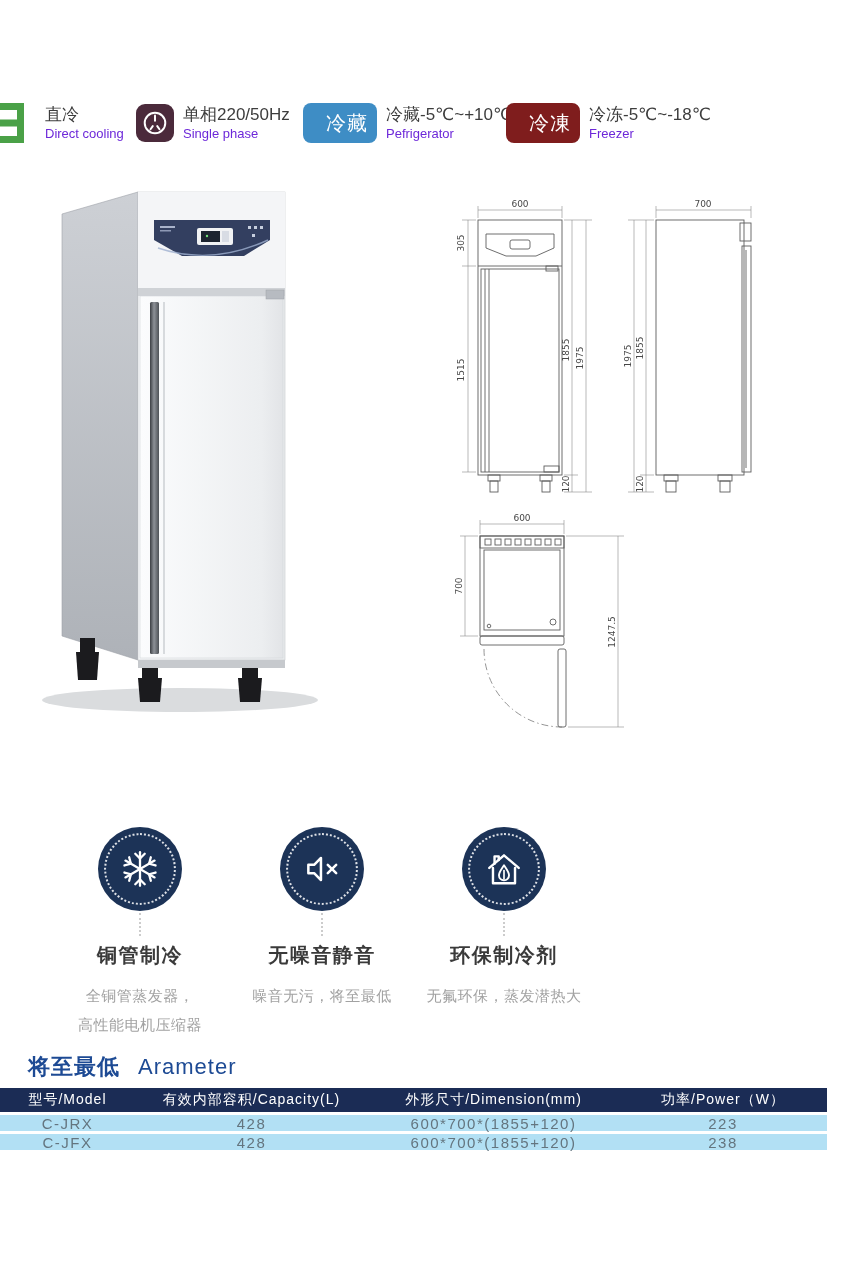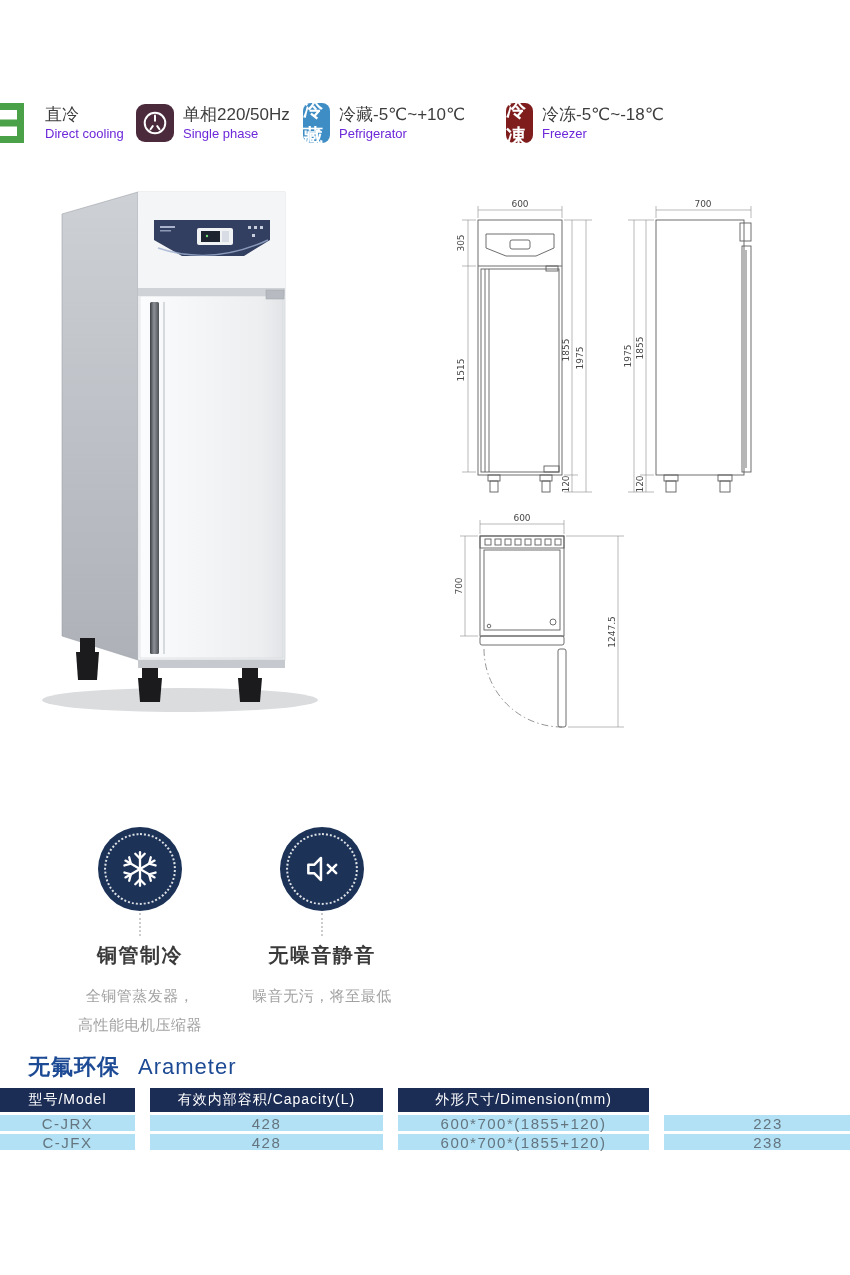--- a/index.html
+++ b/index.html
@@ -5,22 +5,22 @@
   html,body{margin:0;padding:0;}
   body{font-family:"Liberation Sans","DejaVu Sans",sans-serif;background:#fff;}
   .page{position:relative;width:850px;height:1275px;background:#fff;overflow:hidden;margin-top:8px;}
 
   
   .badge{position:absolute;top:92px;display:flex;align-items:center;gap:9px;height:46px;}
   .badge .txt{display:flex;flex-direction:column;justify-content:center;}
   .zh{font-size:17px;color:#3d3d3d;line-height:1.15;white-space:nowrap;}
   .en{font-size:13px;color:#6d28d9;line-height:1.1;margin-top:2px;white-space:nowrap;}
   .plug-box{width:38px;height:38px;border-radius:9px;background:#4b2a3b;display:flex;align-items:center;justify-content:center;flex:0 0 auto;}
-  .chip{width:27px;height:40px;border-radius:8px;color:#fff;display:flex;align-items:center;justify-content:center;
-        font-size:20px;font-weight:bold;letter-spacing:1px;flex:0 0 auto;}
+  .chip{width:60px;height:40px;border-radius:8px;color:#fff;display:flex;align-items:center;justify-content:center;
+        font-size:20px;font-weight:normal;letter-spacing:1px;flex:0 0 auto;padding-left:14px;}
   .chip-blue{background:#3e8dc5;}
   .chip-dark{background:#7f1d1d;}
 
   
   .photo{position:absolute;left:30px;top:168px;}
   .draw{position:absolute;}
   .d-front{left:448px;top:182px;}
   .d-side{left:618px;top:182px;}
   .d-top{left:448px;top:494px;}
   .draw text{font-size:9px;fill:#474747;font-family:"DejaVu Sans",sans-serif;}
@@ -33,21 +33,21 @@
   .fglyph{position:relative;z-index:1;}
   .fconn{height:23px;width:0;border-left:2px dotted #cccccc;margin:2px 0 6px;}
   .ftitle{font-size:20px;font-weight:bold;color:#3a3a3a;letter-spacing:1.5px;margin-bottom:12px;white-space:nowrap;}
   .fline{font-size:15px;color:#a2a2a2;line-height:29px;letter-spacing:.5px;white-space:nowrap;}
 
   
   .spec-title{position:absolute;left:28px;top:1044px;font-size:22px;color:#1d4a94;letter-spacing:1px;white-space:nowrap;}
   .spec-title .t-zh{font-weight:bold;}
   .spec-title .t-en{margin-left:18px;}
   .spec-table{position:absolute;left:0;top:1080px;width:836px;}
-  .trow{display:grid;grid-template-columns:135px 233px 251px 208px;column-gap:15px;margin-bottom:3px;}
+  .trow{display:grid;grid-template-columns:135px 233px 251px 208px;column-gap:0;margin-bottom:3px;}
   .th{background:#1b2c55;color:#fff;font-size:14px;height:24px;display:flex;align-items:center;justify-content:center;letter-spacing:1px;white-space:nowrap;}
   .td{background:#b2e0f4;color:#64757f;font-size:15px;height:16px;display:flex;align-items:center;justify-content:center;letter-spacing:1.5px;white-space:nowrap;}
 </style>
 </head>
 <body>
 
 <div class="page">
 
   <div class="badge" style="left:-12px">
     <svg width="48" height="44" viewBox="0 0 48 44">
@@ -299,32 +299,50 @@
             <line x1="25.5" y1="16" x2="33.5" y2="24"></line>
             <line x1="33.5" y1="16" x2="25.5" y2="24"></line>
           </g>
         </svg>
       </div>
       <div class="fconn"></div>
       <div class="ftitle">无噪音静音</div>
       <div class="fline">噪音无污，将至最低</div>
     </div>
 
+    <div class="feature">
+      <div class="fcircle">
+        <div class="fring"></div>
+        <svg class="fglyph" width="42" height="42" viewBox="0 0 40 40">
+          <g stroke="#fff" stroke-width="2.3" fill="none" stroke-linejoin="round" stroke-linecap="round">
+            <path d="M6,19 L20,7 L34,19"></path>
+            <path d="M11,15 V8 H15 V11.5"></path>
+            <path d="M9.5,19 V33.5 H30.5 V19"></path>
+            <path d="M20,16.5 C17.2,20.7 15.2,23.2 15.2,26 a4.8,4.8 0 0 0 9.6,0 C24.8,23.2 22.8,20.7 20,16.5 Z" stroke-width="1.8"></path>
+            <line x1="20" y1="21.5" x2="20" y2="29.5" stroke-width="1.6"></line>
+          </g>
+        </svg>
+      </div>
+      <div class="fconn"></div>
+      <div class="ftitle">环保制冷剂</div>
+      <div class="fline">无氟环保，蒸发潜热大</div>
+    </div>
 
   </div>
 
   <div class="spec-title">
-    <span class="t-zh">无氟环保</span><span class="t-en">Arameter</span>
+    <span class="t-zh">将至最低</span><span class="t-en">Arameter</span>
   </div>
 
   <div class="spec-table">
     <div class="trow">
       <div class="th">型号/Model</div>
       <div class="th">有效内部容积/Capacity(L)</div>
       <div class="th">外形尺寸/Dimension(mm)</div>
+      <div class="th">功率/Power（W）</div>
     </div>
     <div class="trow">
       <div class="td">C-JRX</div>
       <div class="td">428</div>
       <div class="td">600*700*(1855+120)</div>
       <div class="td">223</div>
     </div>
     <div class="trow">
       <div class="td">C-JFX</div>
       <div class="td">428</div>

